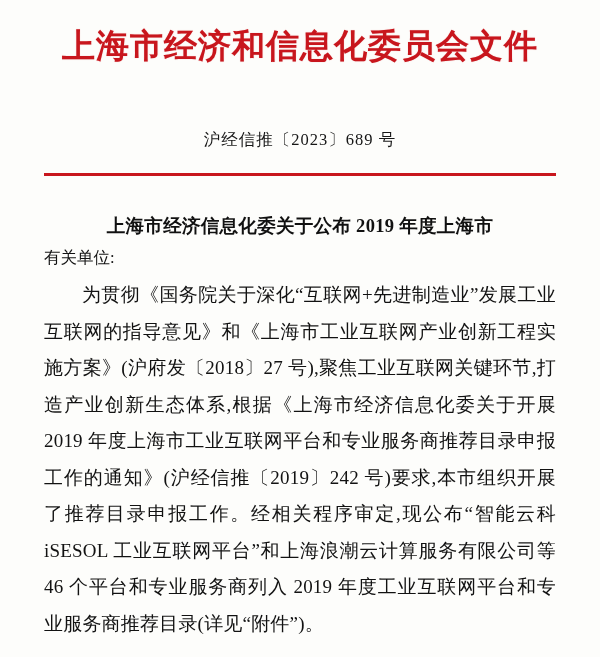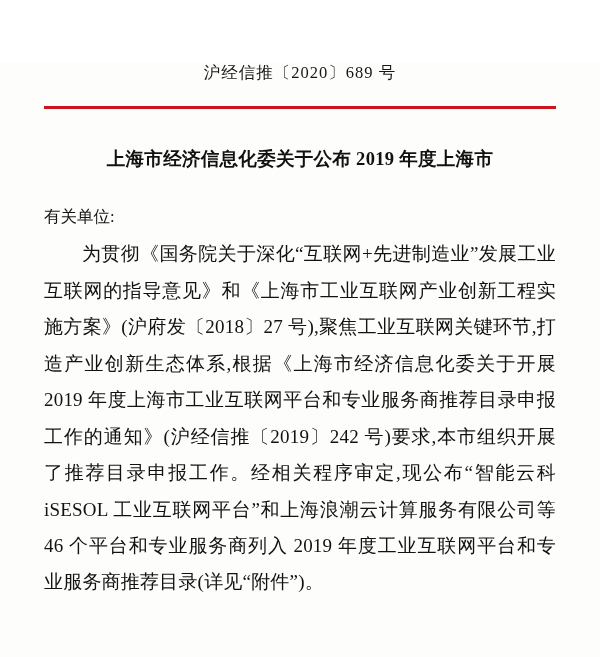--- a/index.html
+++ b/index.html
@@ -56,21 +56,20 @@
     font-size: 18.5px;
     line-height: 1.75;
     color: #111111;
     letter-spacing: 0.3px;
     padding: 0 6px;
   }
   .doc-title .line {
     display: block;
   }
   .salutation {
-    margin-top: 26px;
     font-size: 16.5px;
     line-height: 1.9;
     color: #121212;
   }
   .body-text {
     margin-top: 4px;
     font-size: 19px;
     line-height: 1.92;
     text-align: justify;
     text-justify: inter-ideograph;
@@ -80,22 +79,25 @@
   .body-text p {
     margin: 0;
     text-indent: 2em;
   }
 </style>
 </head>
 <body>
 
 <div class="page">
 
+  <div class="doc-header">
+    <div class="doc-header-title">上海市经济和信息化委员会文件</div>
+  </div>
 
-  <div class="doc-number">沪经信推〔2020〕689 号</div>
+  <div class="doc-number">沪经信推〔2023〕689 号</div>
 
   <div class="red-rule"></div>
 
   <div class="doc-title">
     <span class="line">上海市经济信息化委关于公布 2019 年度上海市</span>
   </div>
 
   <div class="salutation">有关单位:</div>
 
   <div class="body-text">

